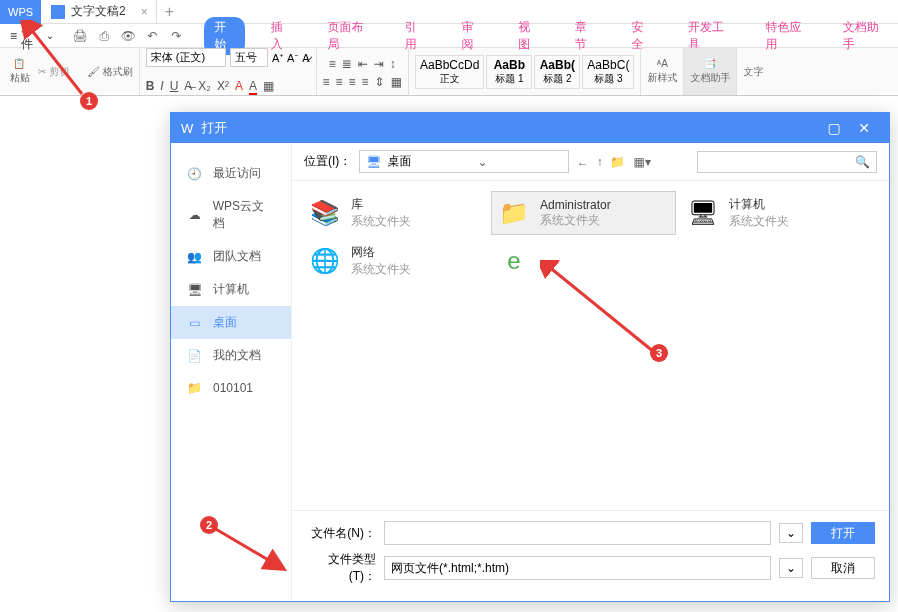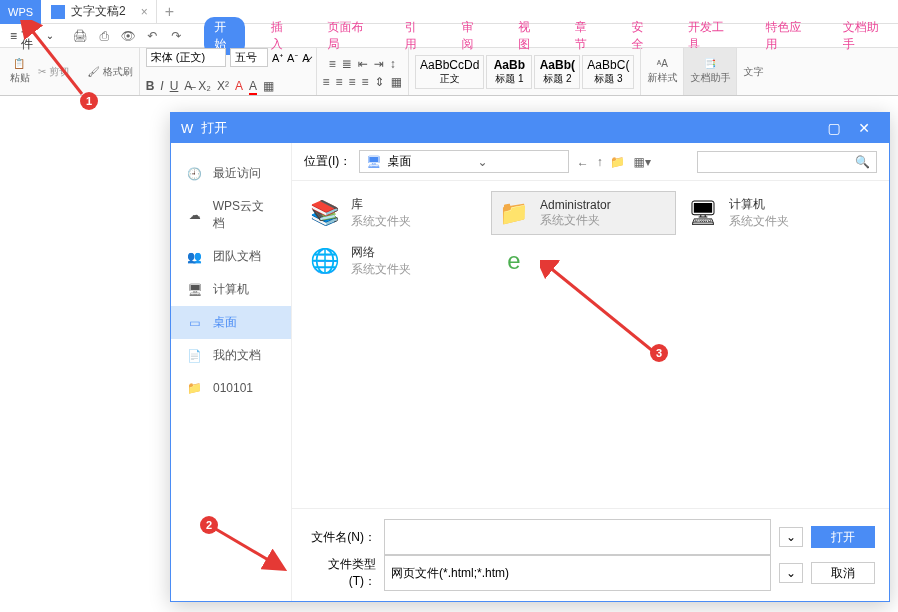--- a/index.html
+++ b/index.html
@@ -53,23 +53,23 @@
 .loc-select { border: 1px solid #ccc; padding: 2px 80px 2px 6px; font-size: 12px; display: flex; align-items: center; gap: 6px; }
 .loc-icons { display: flex; gap: 8px; color: #666; }
 .search-box { margin-left: auto; border: 1px solid #ccc; width: 180px; height: 22px; display: flex; align-items: center; justify-content: flex-end; padding: 0 6px; color: #aaa; }
 .file-area { flex: 1; padding: 10px; display: flex; flex-wrap: wrap; align-content: flex-start; gap: 4px; }
 .file-item { width: 185px; height: 44px; display: flex; align-items: center; gap: 8px; padding: 4px; font-size: 11px; border: 1px solid transparent; }
 .file-item.selected { background: #f0f0f0; border: 1px solid #ccc; }
 .file-icon { width: 36px; height: 36px; display: flex; align-items: center; justify-content: center; font-size: 24px; }
 .file-info .name { font-size: 12px; color: #333; }
 .file-info .meta { font-size: 12px; color: #999; }
 .dialog-footer { padding: 10px 14px; border-top: 1px solid #eee; }
-.footer-row { display: flex; align-items: center; gap: 8px; font-size: 12px; }
+.footer-row { display: flex; align-items: center; gap: 8px; font-size: 12px; margin-bottom: 6px; }
 .footer-row label { width: 70px; text-align: right; }
-.footer-input { flex: 1; border: 1px solid #ccc; height: 36px; padding: 0 6px; font-size: 12px; display: flex; align-items: center; }
+.footer-input { flex: 1; border: 1px solid #ccc; height: 24px; padding: 0 6px; font-size: 12px; display: flex; align-items: center; }
 .footer-btn { width: 64px; height: 22px; border: 1px solid #ccc; font-size: 12px; display: flex; align-items: center; justify-content: center; }
 .footer-btn.primary { background: #4a8cf5; color: #fff; border-color: #4a8cf5; }
 </style>
 </head>
 <body>
 
 <div class="titlebar">
   <div class="wps-badge">WPS</div>
   <div class="doc-tab">
     <span class="icon-doc"></span>

